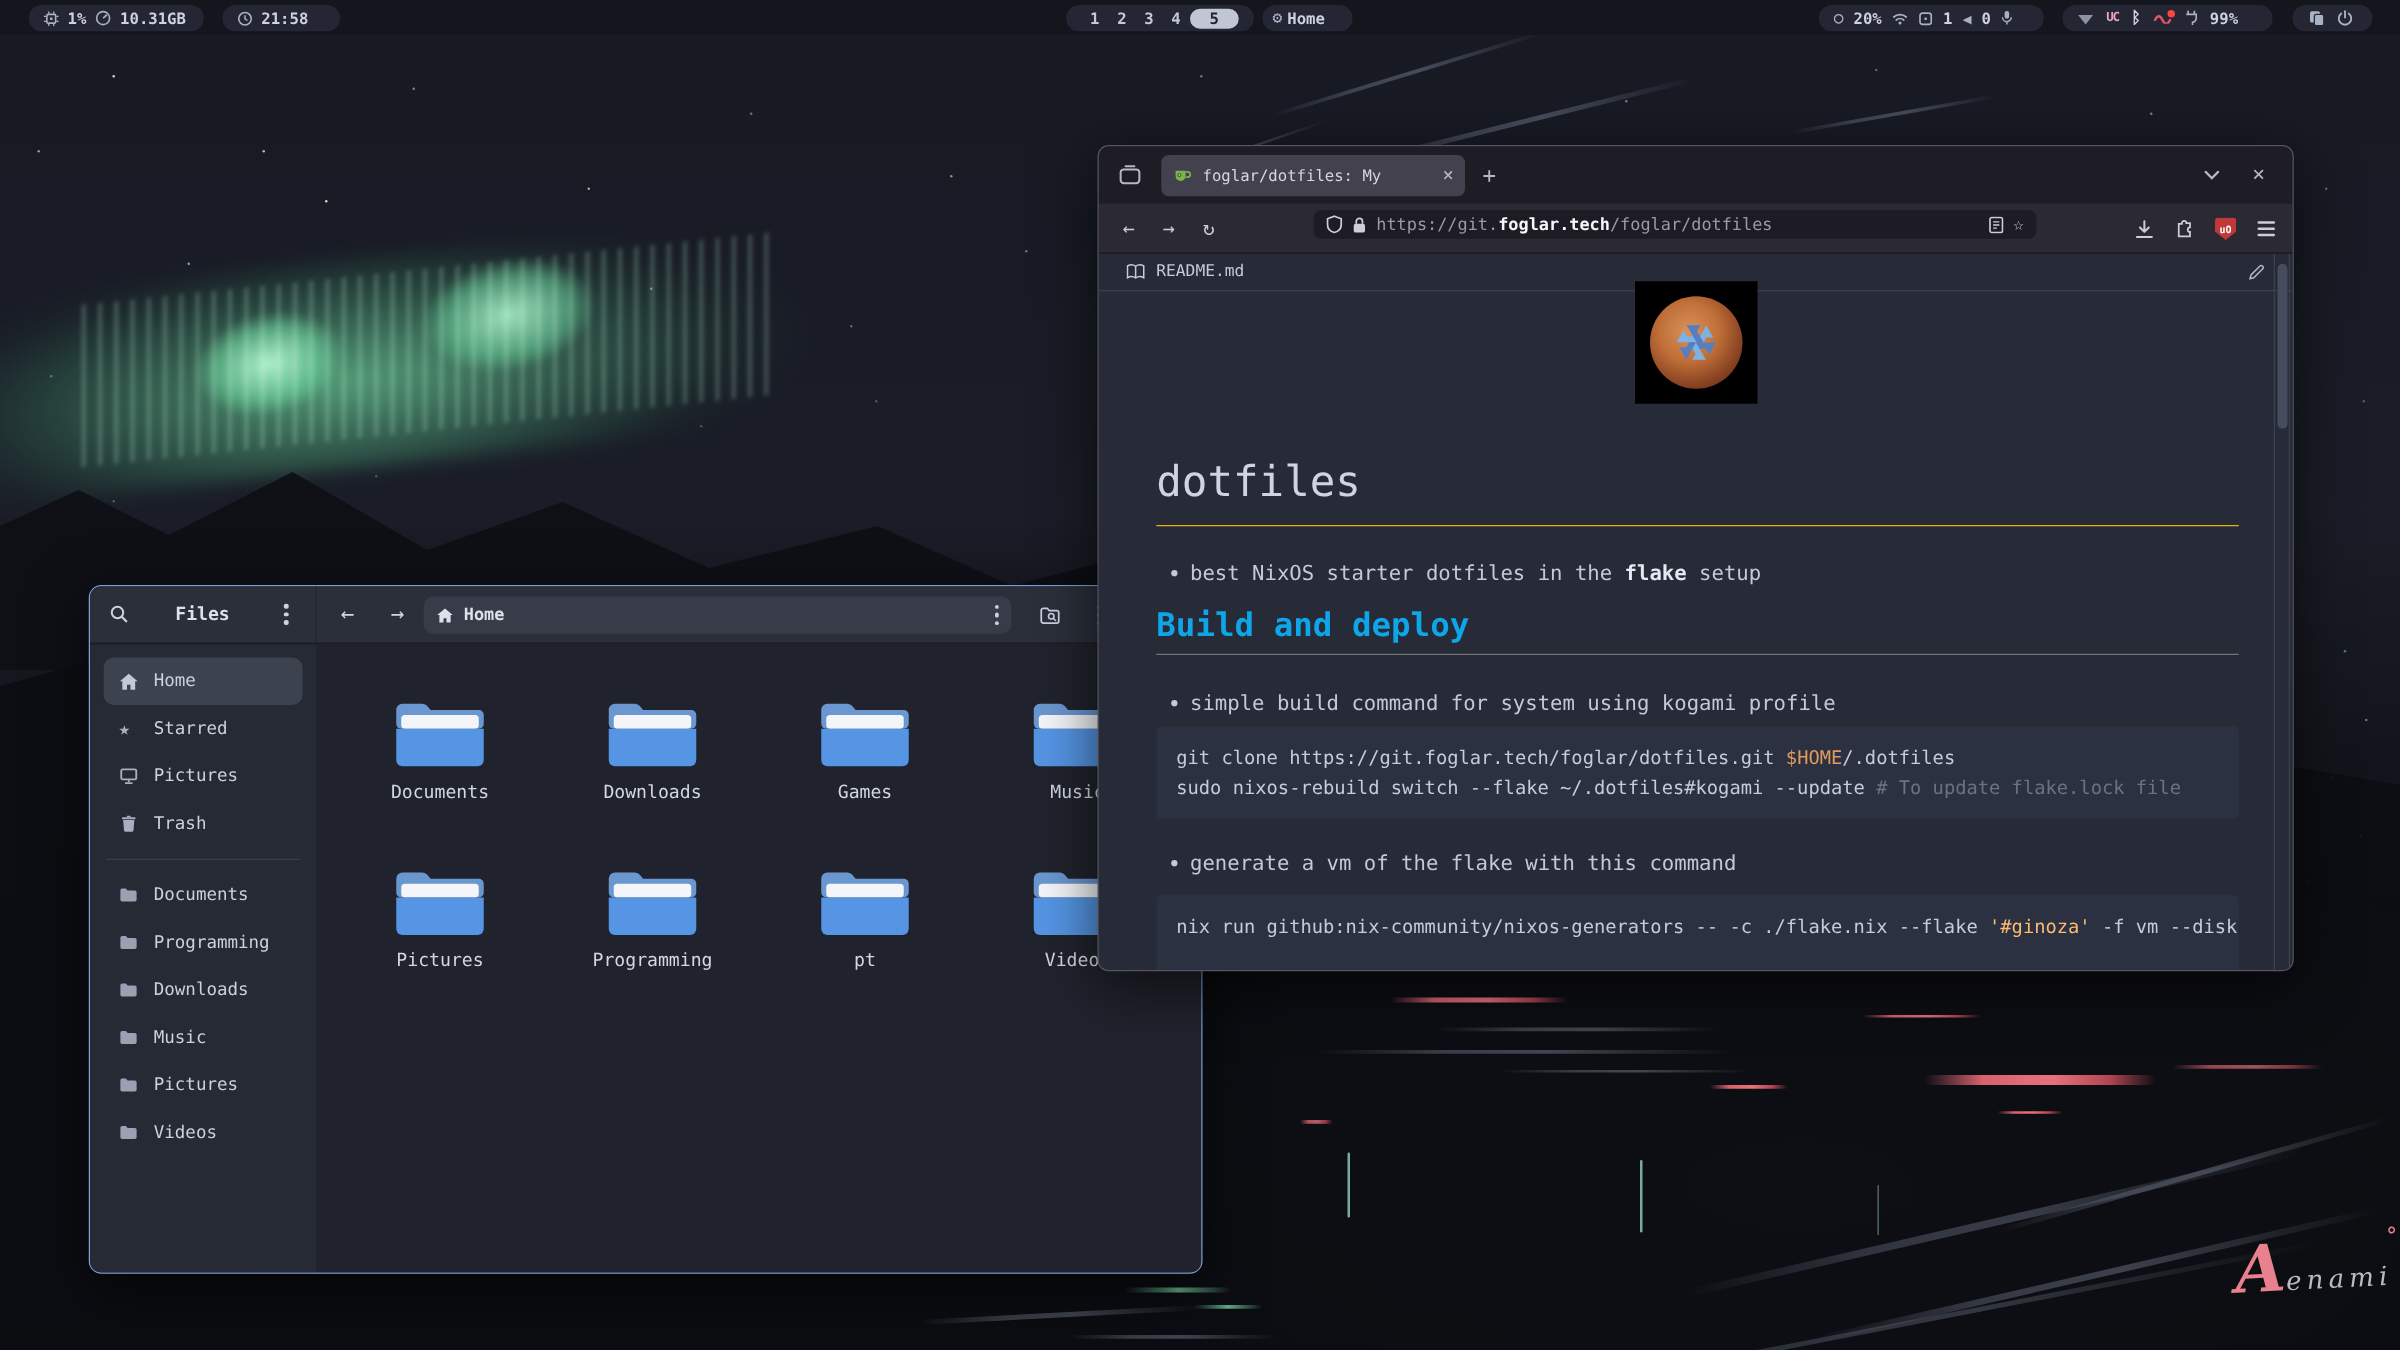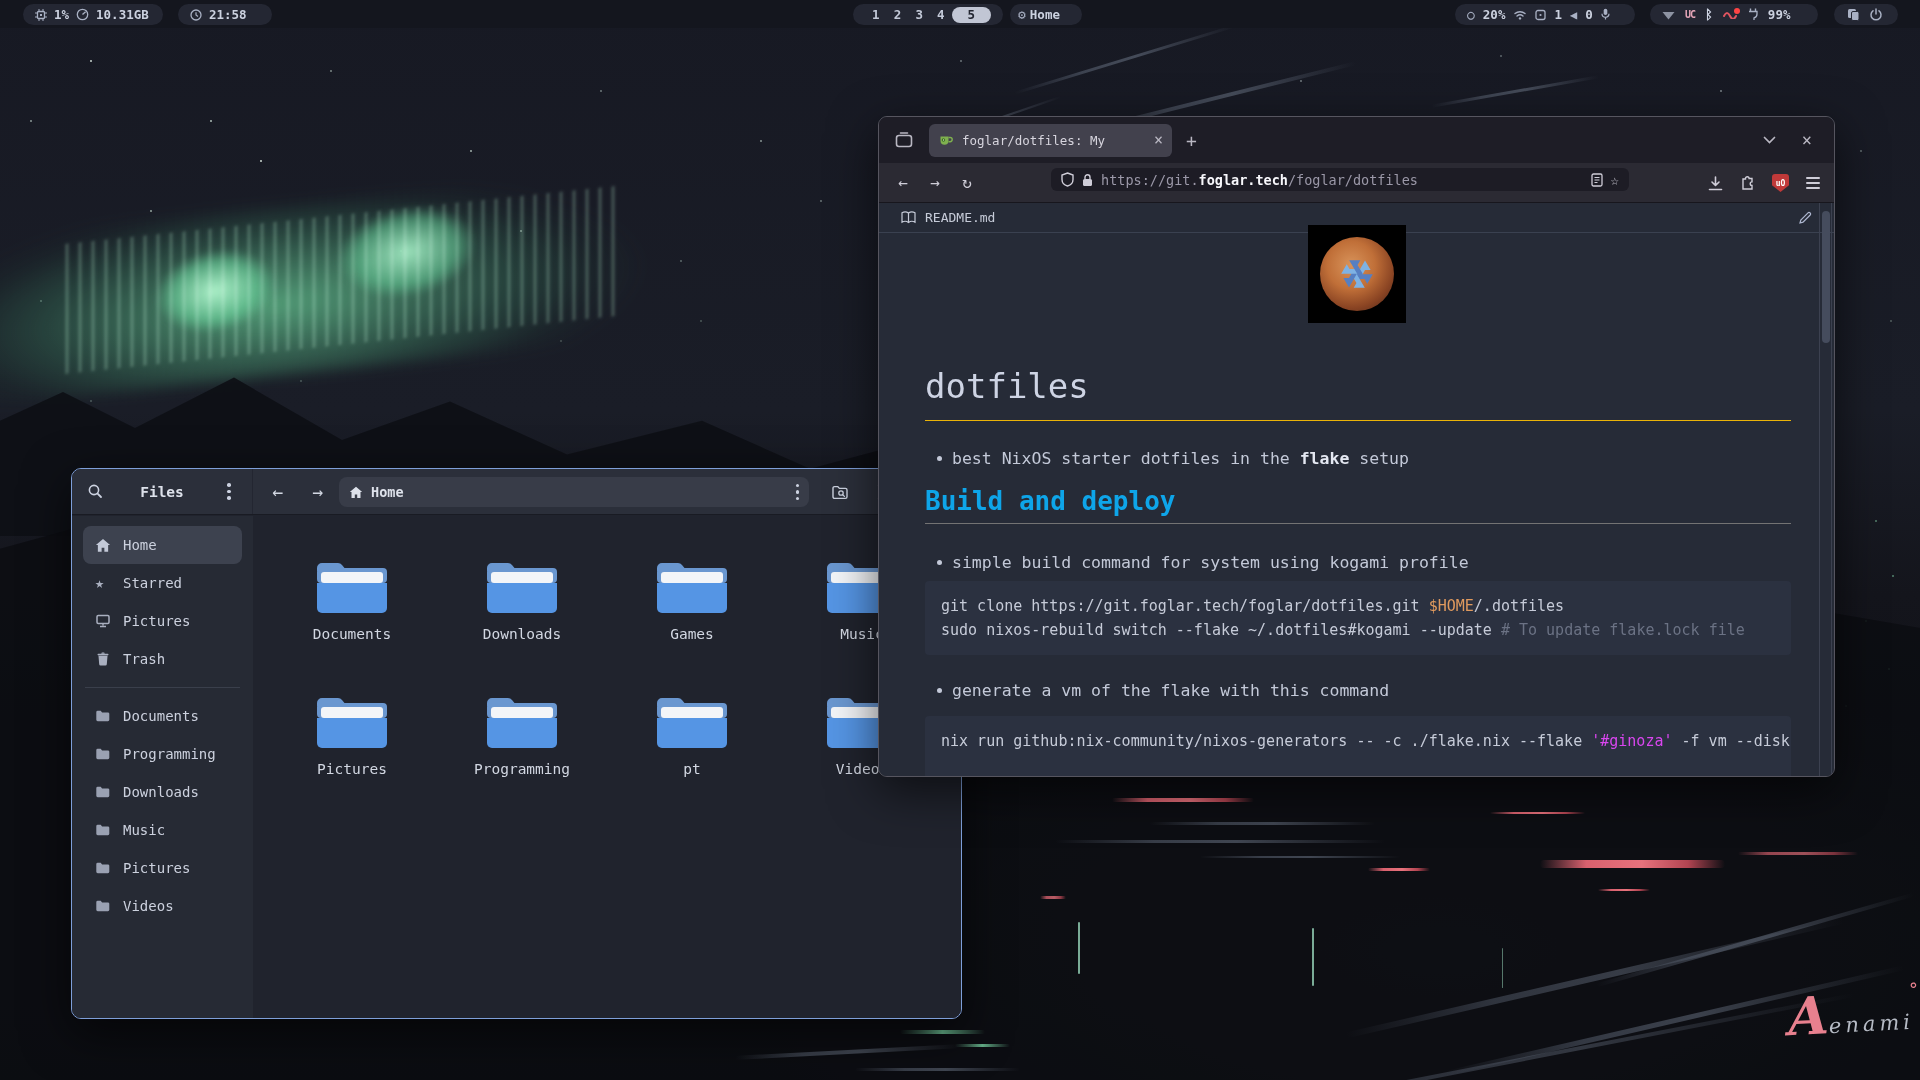--- a/index.html
+++ b/index.html
@@ -139,21 +139,21 @@
   .md-li { display:flex; align-items:center; gap:10px; font-size:16.5px;text-align:center; }
   .li1 { top:246px; } .li2 { top:350px; } .li3 { top:478px; }
   .bdot { width:5px; height:5px; border-radius:50%; background:#c3c9d8; margin-left:12px; flex:0 0 auto; }
   .bold-w { font-weight:bold; color:#e4e8f2; }
   .codeblock { background:#2b3140; border-radius:4px; padding:13px 16px; font-size:15px; line-height:24px;
     color:#c6cbd8; white-space:nowrap; overflow:hidden; }
   .code1 { top:378px; height:74px; }
   .code2 { top:513px; height:70px; }
   .tok-var { color:#e09a5e; }
   .tok-comment { color:#6b7284; }
-  .tok-str { color:#d946ef; }
+  .tok-str { color:#fdba74; }
   .scrolltrack { position:absolute; right:2px; top:0; bottom:0; width:13px; border-left:1px solid #3c4150;
     border-right:1px solid #3c4150; }
   .scrollthumb { position:absolute; left:2px; top:8px; width:8px; height:132px; background:#454c5d; border-radius:4px; }
 
   svg { display:block; }
 </style>
 </head>
 <body>
 
 <div class="wallpaper">

